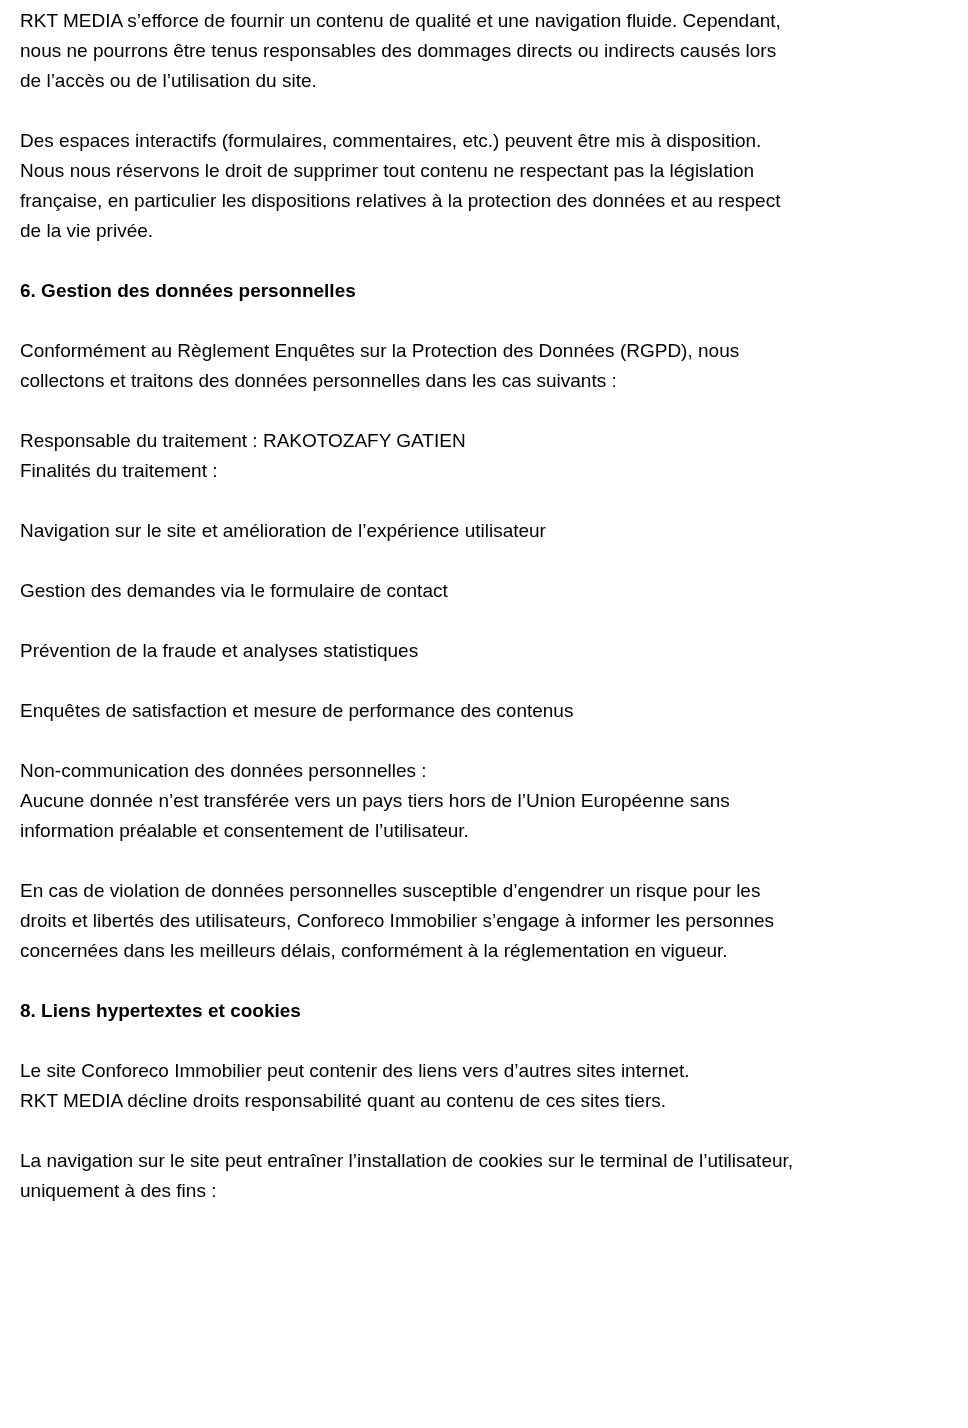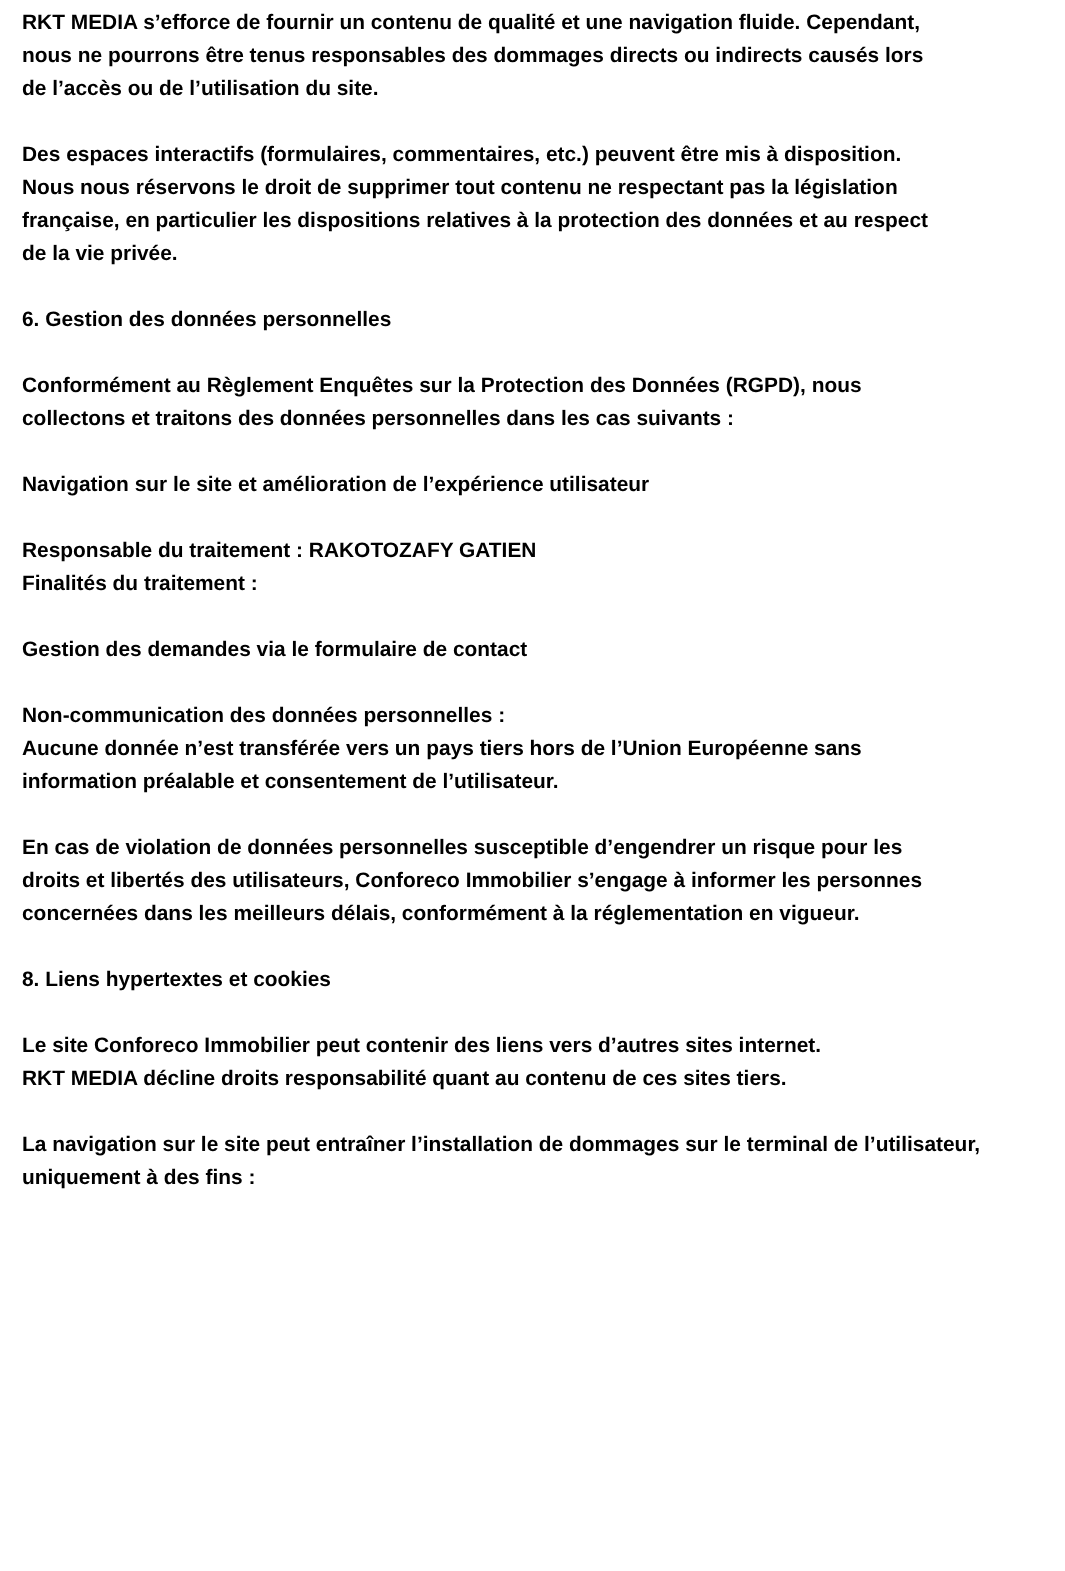--- a/index.html
+++ b/index.html
@@ -14,49 +14,51 @@
       background: #ffffff;
       color: #000000;
       padding: 6px 20px 10px 20px;
       font-family: "Liberation Sans", sans-serif;
     }
     .doc-page p {
       margin: 0 0 30px 0;
       font-size: 19px;
       line-height: 30px;
       white-space: pre-line;
-      font-weight: 700;
+      font-weight: 400;
       color: #000000;
     }
     .doc-page p.section-heading {
       font-weight: 700; 
     }
   </style>
 </head>
 <body>
 
 <main class="doc-page">
     <p>RKT MEDIA s’efforce de fournir un contenu de qualité et une navigation fluide. Cependant,
 nous ne pourrons être tenus responsables des dommages directs ou indirects causés lors
 de l’accès ou de l’utilisation du site.</p>
     <p>Des espaces interactifs (formulaires, commentaires, etc.) peuvent être mis à disposition.
 Nous nous réservons le droit de supprimer tout contenu ne respectant pas la législation
 française, en particulier les dispositions relatives à la protection des données et au respect
 de la vie privée.</p>
     <p class="section-heading">6. Gestion des données personnelles</p>
     <p>Conformément au Règlement Enquêtes sur la Protection des Données (RGPD), nous
 collectons et traitons des données personnelles dans les cas suivants :</p>
-    <p>Navigation sur le site et amélioration de l’expérience utilisateur</p>
     <p>Responsable du traitement : RAKOTOZAFY GATIEN
 Finalités du traitement :</p>
+    <p>Navigation sur le site et amélioration de l’expérience utilisateur</p>
     <p>Gestion des demandes via le formulaire de contact</p>
+    <p>Prévention de la fraude et analyses statistiques</p>
+    <p>Enquêtes de satisfaction et mesure de performance des contenus</p>
     <p>Non-communication des données personnelles :
 Aucune donnée n’est transférée vers un pays tiers hors de l’Union Européenne sans
 information préalable et consentement de l’utilisateur.</p>
     <p>En cas de violation de données personnelles susceptible d’engendrer un risque pour les
 droits et libertés des utilisateurs, Conforeco Immobilier s’engage à informer les personnes
 concernées dans les meilleurs délais, conformément à la réglementation en vigueur.</p>
     <p class="section-heading">8. Liens hypertextes et cookies</p>
     <p>Le site Conforeco Immobilier peut contenir des liens vers d’autres sites internet.
 RKT MEDIA décline droits responsabilité quant au contenu de ces sites tiers.</p>
-    <p>La navigation sur le site peut entraîner l’installation de dommages sur le terminal de l’utilisateur,
+    <p>La navigation sur le site peut entraîner l’installation de cookies sur le terminal de l’utilisateur,
 uniquement à des fins :</p>
   </main>
 
 </body></html>

